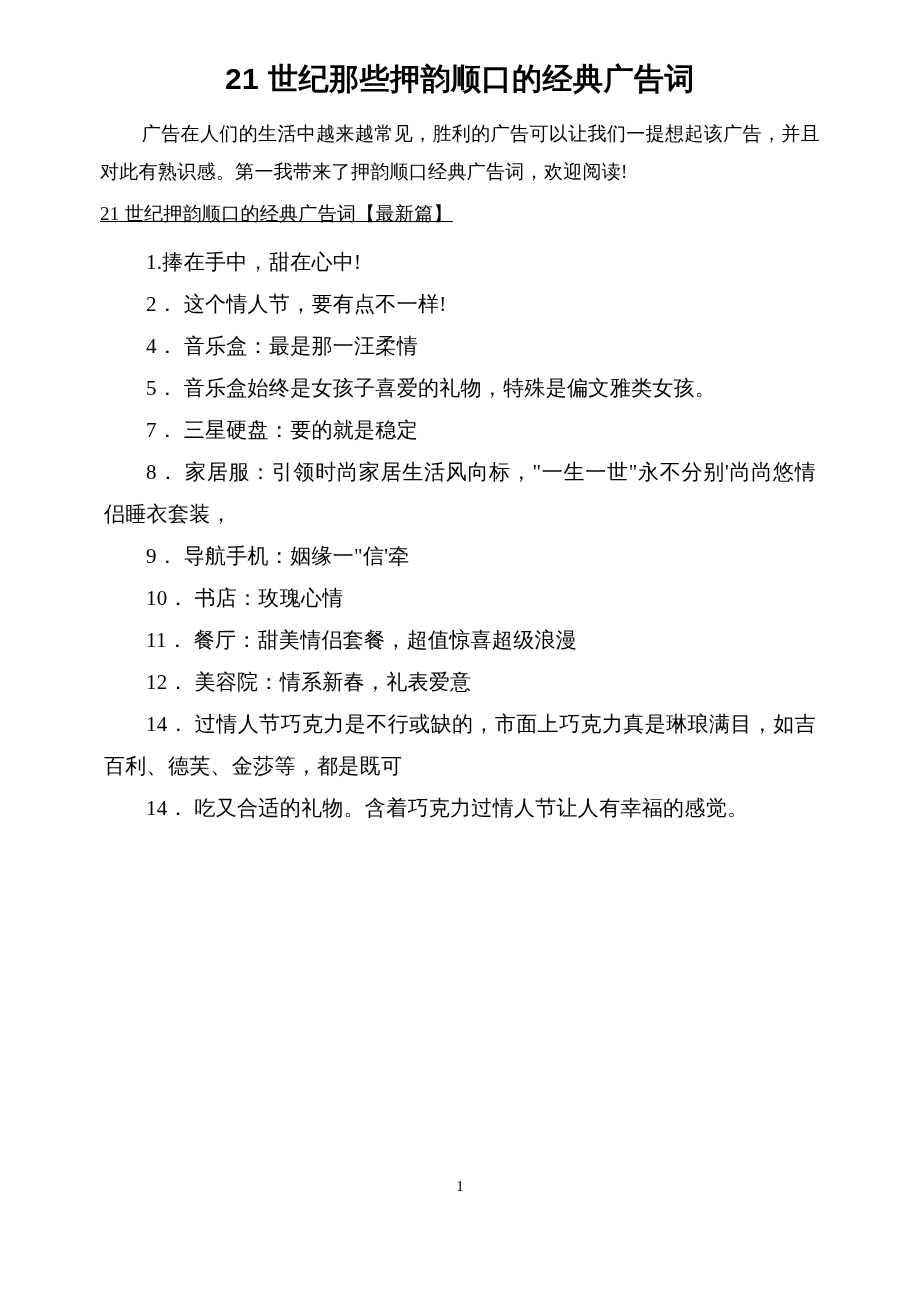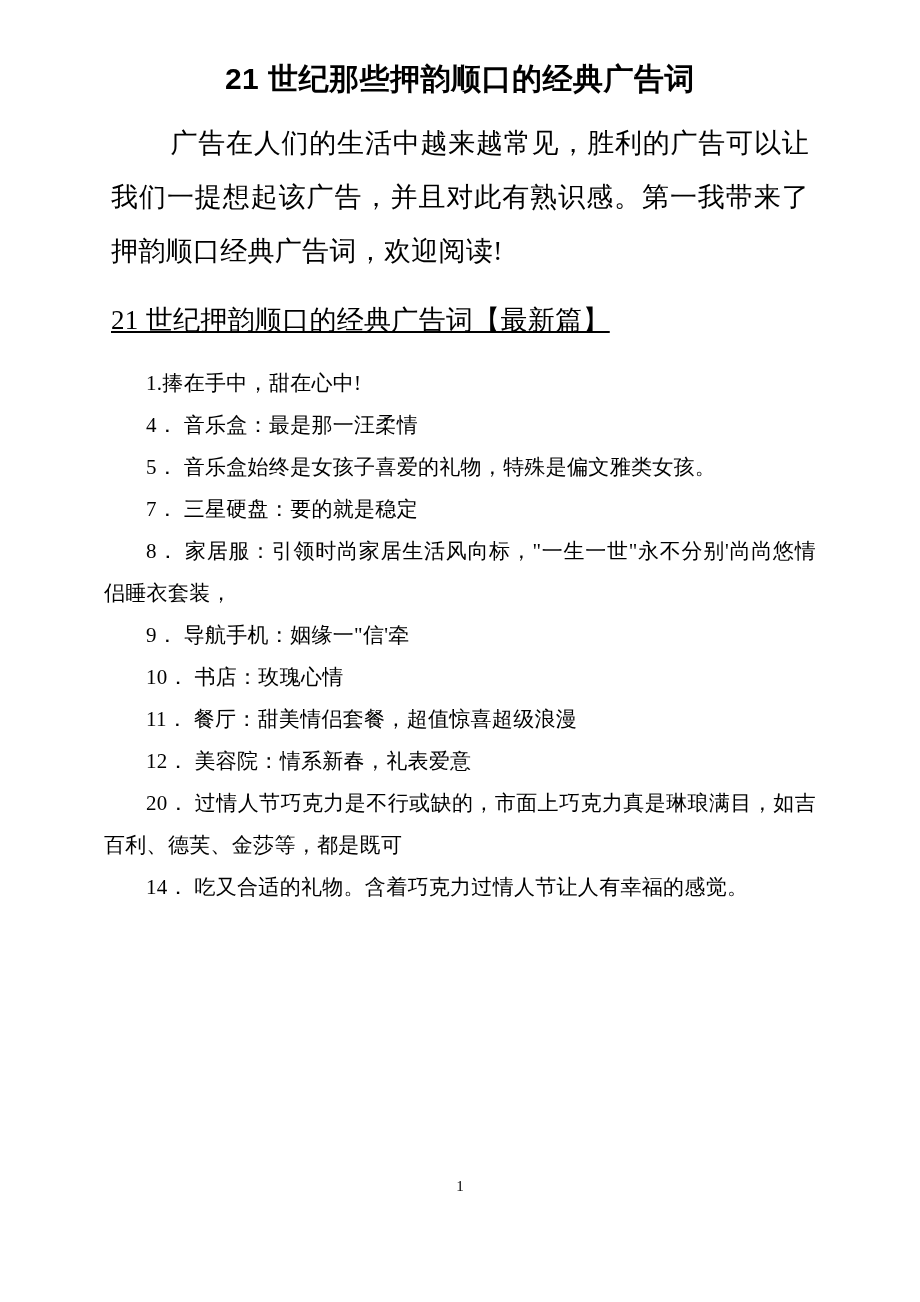--- a/index.html
+++ b/index.html
@@ -31,24 +31,24 @@
   .doc-title {
     font-family: "Liberation Sans", "DejaVu Sans", sans-serif;
     font-weight: bold;
     font-size: 30px;
     line-height: 1.5;
     text-align: center;
     margin: 0 0 14px 0;
     letter-spacing: 0.5px;
   }
   .para {
-    font-size: 27px;
+    font-size: 19px;
     line-height: 2.0;
     text-align: justify;
-    margin: 15px;
+    margin: 4px;
     letter-spacing: 0.3px;
   }
   .para.indent {
     text-indent: 2.2em;
   }
   .para.sub {
     margin-top: 2px;
     text-decoration: underline;
   }
   .list {
@@ -80,28 +80,29 @@
   <div class="content">
 
     <h1 class="doc-title">21 世纪那些押韵顺口的经典广告词</h1>
 
     <p class="para indent">广告在人们的生活中越来越常见，胜利的广告可以让我们一提想起该广告，并且对此有熟识感。第一我带来了押韵顺口经典广告词，欢迎阅读!</p>
 
     <p class="para sub">21 世纪押韵顺口的经典广告词【最新篇】</p>
 
     <ul class="list">
       <li>1.捧在手中，甜在心中!</li>
+      <li>2． 这个情人节，要有点不一样!</li>
       <li>4． 音乐盒：最是那一汪柔情</li>
       <li>5． 音乐盒始终是女孩子喜爱的礼物，特殊是偏文雅类女孩。</li>
       <li>7． 三星硬盘：要的就是稳定</li>
       <li>8． 家居服：引领时尚家居生活风向标，"一生一世"永不分别'尚尚悠情侣睡衣套装，</li>
       <li>9． 导航手机：姻缘一"信'牵</li>
       <li>10． 书店：玫瑰心情</li>
       <li>11． 餐厅：甜美情侣套餐，超值惊喜超级浪漫</li>
       <li>12． 美容院：情系新春，礼表爱意</li>
-      <li>20． 过情人节巧克力是不行或缺的，市面上巧克力真是琳琅满目，如吉百利、德芙、金莎等，都是既可</li>
+      <li>14． 过情人节巧克力是不行或缺的，市面上巧克力真是琳琅满目，如吉百利、德芙、金莎等，都是既可</li>
       <li>14． 吃又合适的礼物。含着巧克力过情人节让人有幸福的感觉。</li>
     </ul>
 
   </div>
 
   <div class="page-number">1</div>
 </div>
 
 </body></html>

